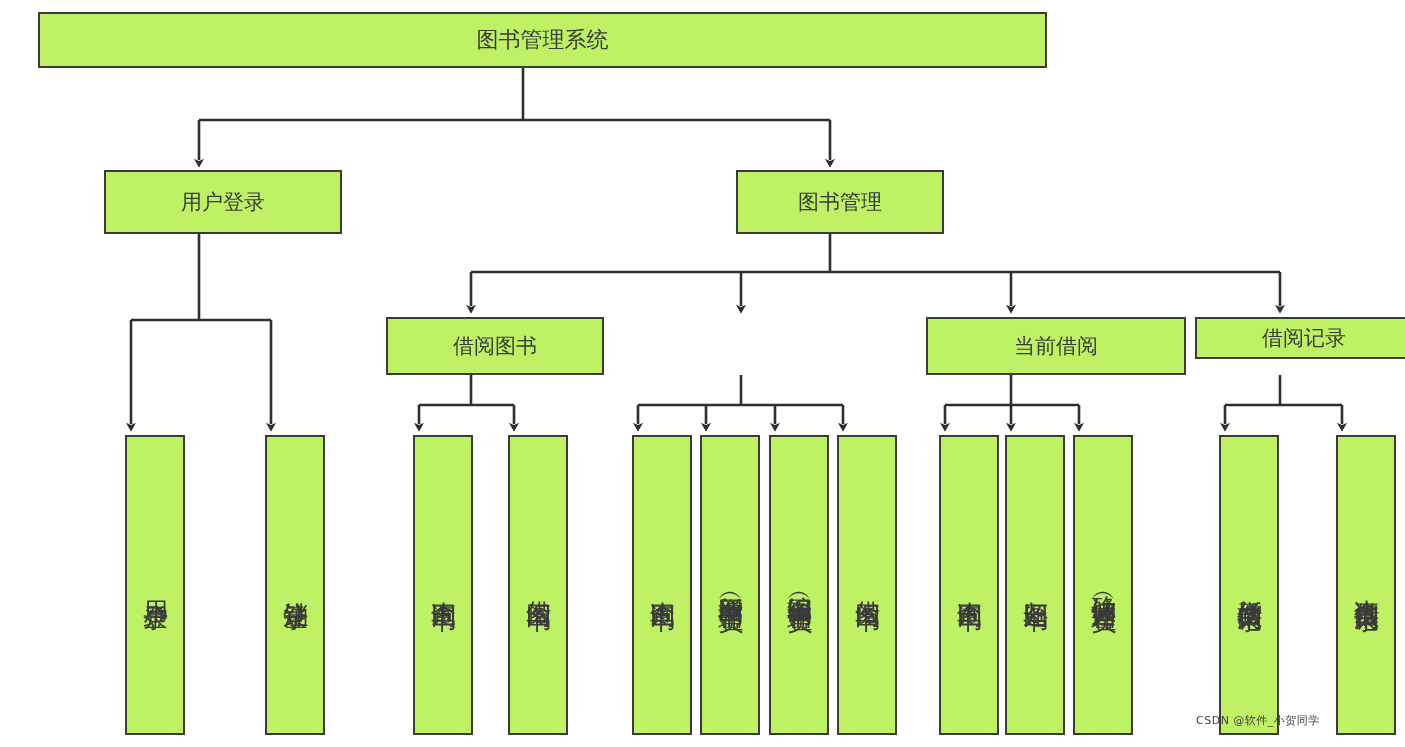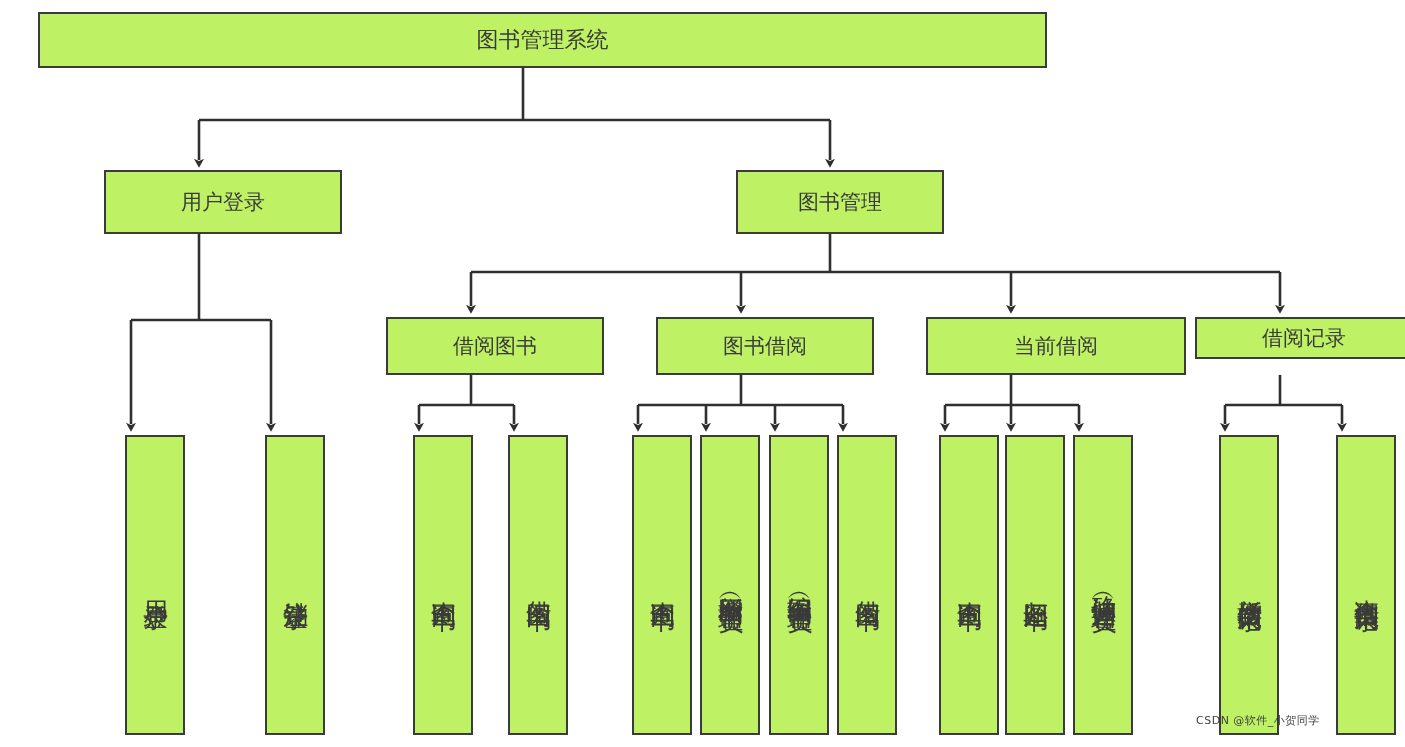--- a/index.html
+++ b/index.html
@@ -135,23 +135,20 @@
   <div class="node horiz" style="left:80px; top:170px; width:238px; height:64px;">
     <span class="label">用户登录</span>
   </div>
   <div class="node horiz" style="left:712px; top:170px; width:208px; height:64px;">
     <span class="label">图书管理</span>
   </div>
 
   <div class="node horiz" style="left:362px; top:317px; width:218px; height:58px;">
     <span class="label">借阅图书</span>
   </div>
-  <div class="node horiz" style="left:632px; top:317px; width:218px; height:58px;">
-    <span class="label">图书借阅</span>
-  </div>
   <div class="node horiz" style="left:902px; top:317px; width:260px; height:58px;">
     <span class="label">当前借阅</span>
   </div>
   <div class="node horiz" style="left:1171px; top:317px; width:218px; height:42px;">
     <span class="label">借阅记录</span>
   </div>
 
   <div class="node vert" style="left:101px; top:435px; width:60px; height:300px;">
     <span class="label">用户登录</span>
   </div>

